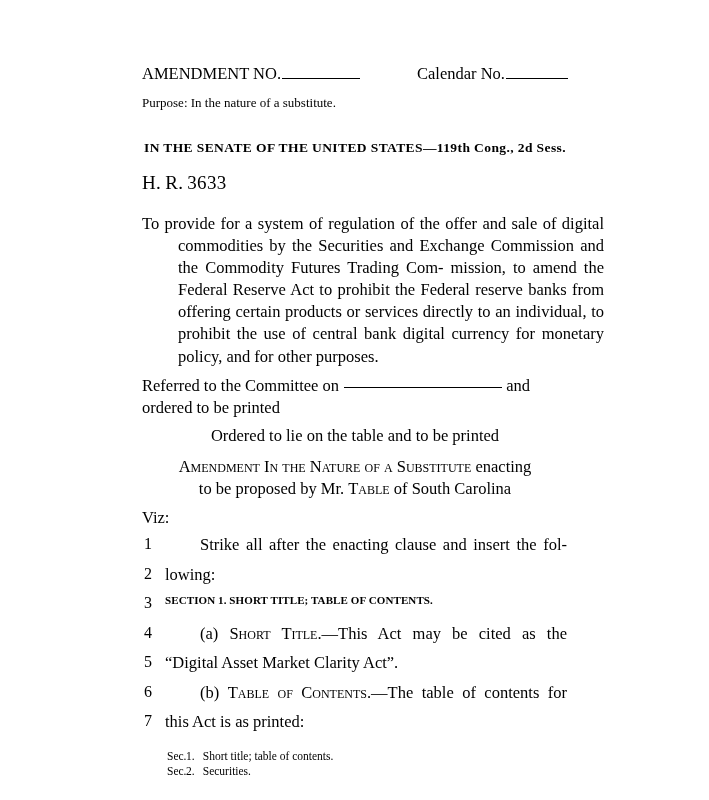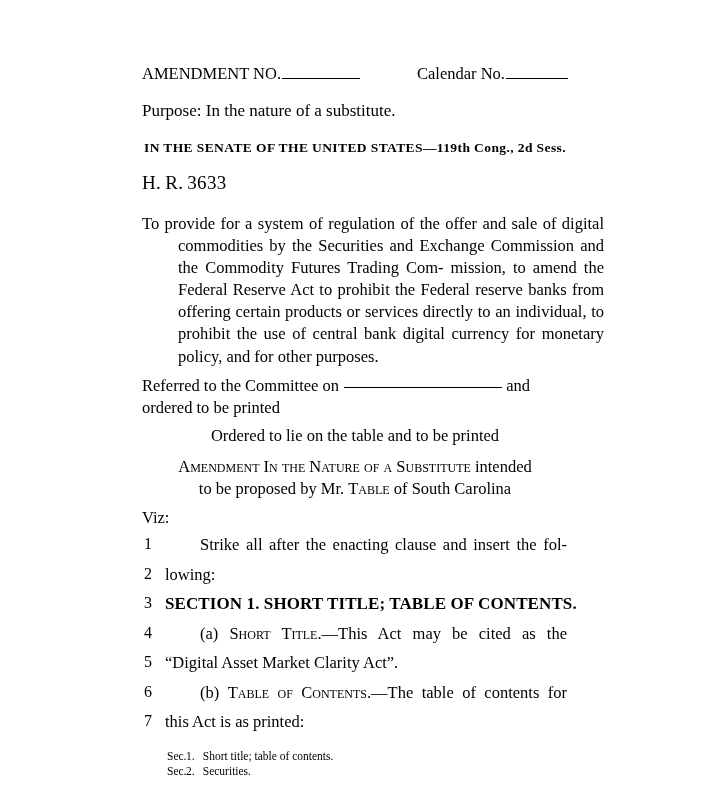--- a/index.html
+++ b/index.html
@@ -45,22 +45,22 @@
   .blank-rule {
     display: inline-block;
     border-bottom: 1px solid #000;
     vertical-align: baseline;
     margin-left: 1px;
   }
   .rule-amend { width: 78px; }
   .rule-cal   { width: 62px; }
 
   .purpose {
-    top: 101px;
-    font-size: 17px;
+    top: 95px;
+    font-size: 13px;
   }
 
   .senate-line {
     top: 140px;
     text-align: center;
     font-weight: bold;
     font-size: 13.5px;
     letter-spacing: 0.4px;
     white-space: nowrap;
   }
@@ -153,21 +153,21 @@
     text-align: justify;
     text-align-last: justify;
   }
   .ln-text.indent {
     text-indent: 0;
     padding-left: 35px;
     box-sizing: border-box;
   }
   .ln-text.bold {
     font-weight: bold;
-    font-size: 17px;
+    font-size: 11px;
     letter-spacing: 0.1px;
   }
 
   
   .toc {
     position: absolute;
     left: 167px;
     top: 749px;
     font-size: 11.5px;
     line-height: 14.5px;
@@ -214,21 +214,21 @@
   <div class="col referral">
     <span>Referred to the Committee on</span>
     <span class="blank-rule rule-committee"></span>
     <span>and</span><br>
     <span>ordered to be printed</span>
   </div>
 
   <div class="col ordered-lie">Ordered to lie on the table and to be printed</div>
 
   <div class="col amend-sub">
-    <span class="smallcaps">Amendment In the Nature of a Substitute</span><span> intended</span><br>
+    <span class="smallcaps">Amendment In the Nature of a Substitute</span><span> enacting</span><br>
     <span>to be proposed by Mr.&nbsp;</span><span class="smallcaps">Table</span><span> of South Carolina</span>
   </div>
 
   <div class="col viz">Viz:</div>
 
   <div class="lines">
 
     <div class="ln">
       <span class="ln-num">1</span>
       <span class="ln-text justify indent">Strike all after the enacting clause and insert the fol-</span>

